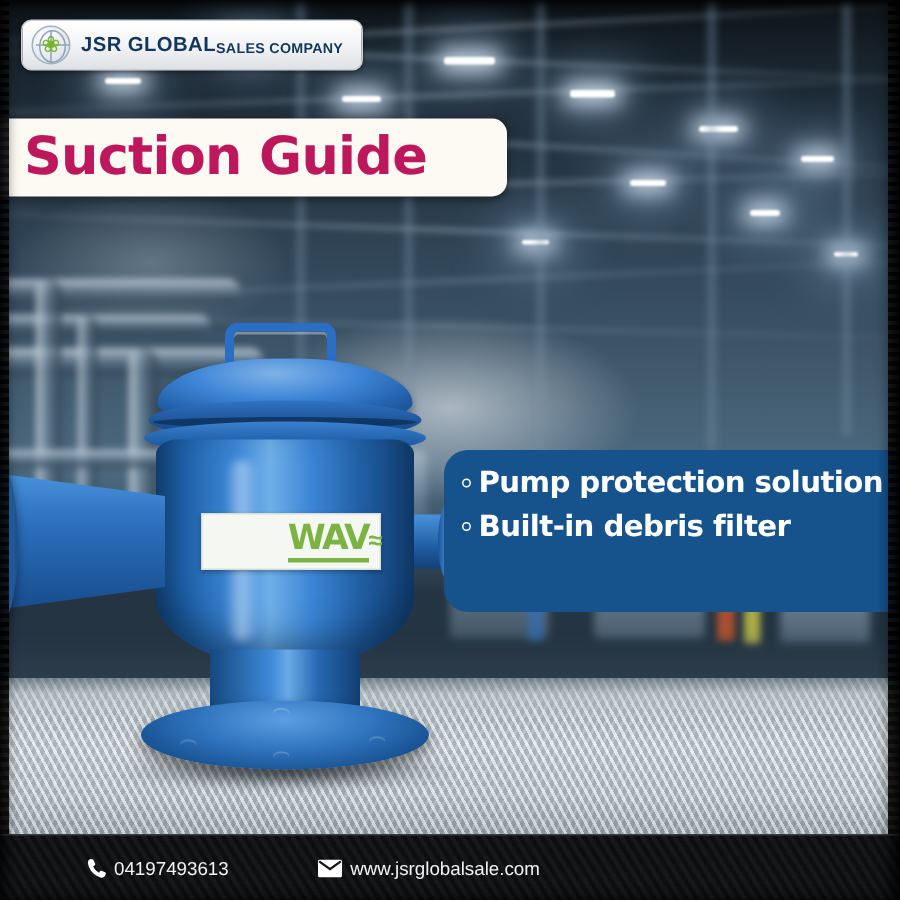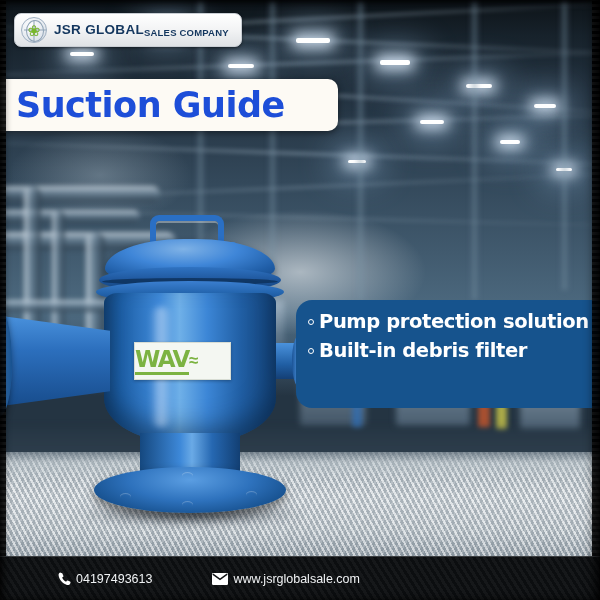--- a/index.html
+++ b/index.html
@@ -210,24 +210,24 @@
   }
   .prod-shadow{
     position:absolute; left:78px; top:286px; width:226px; height:26px;
     border-radius:50%;
     background:radial-gradient(ellipse at 50% 50%, rgba(10,20,32,.55), rgba(10,20,32,0) 72%);
     filter:blur(3px);
   }
 
   
   .nameplate{
-    position:absolute; left:134px; top:127px; width:97px; height:38px;
+    position:absolute; left:134px; top:127px; width:120px; height:38px;
     background:#f4f7f2;
     border:1px solid #d8ddd4;
-    display:flex; align-items:center; justify-content:flex-start;
+    display:flex; align-items:center; justify-content:flex-end;
     box-shadow:0 1px 3px rgba(0,0,0,.3);
   }
   .wave-mark{
     font-family:"DejaVu Sans", sans-serif;
     font-weight:700;
     font-size:23px;
     letter-spacing:-1.5px;
     color:#7cb342;
     line-height:1;
     position:relative;
@@ -297,21 +297,21 @@
     background:#fdfaf4;
     border-radius:10px;
     box-shadow:0 2px 6px rgba(0,0,0,.45);
     display:flex; align-items:center;
     padding-left:30px;
   }
   .title-text{
     font-family:"DejaVu Sans", sans-serif;
     font-size:35px;
     font-weight:700;
-    color:#1d4ed8;
+    color:#be185d;
     letter-spacing:-.5px;
     line-height:1;
   }
 
   
   .features{
     position:absolute; left:296px; top:300px;
     width:304px; height:108px;
     background:#16538d;
     border-radius:16px 0 0 16px;

